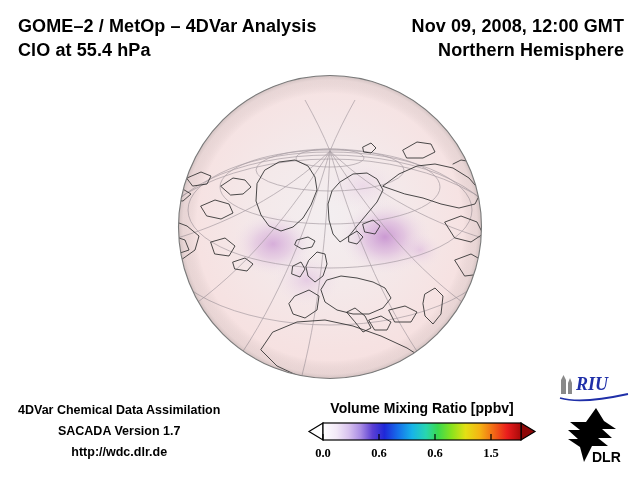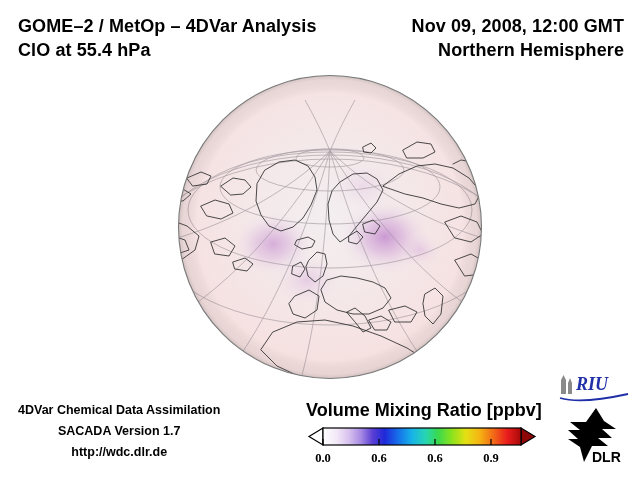--- a/index.html
+++ b/index.html
@@ -62,21 +62,21 @@
   }
 
   
   #colorbar-block {
     position: absolute;
     left: 306px;
     top: 400px;
     width: 232px;
   }
   #colorbar-title {
-    font-size: 18px;
+    font-size: 14px;
     font-weight: bold;
     text-align: center;
     white-space: nowrap;
     margin-bottom: 5px;
   }
   #colorbar-svg { display: block; }
   #colorbar-ticklabels {
     position: relative;
     height: 16px;
     margin-top: 1px;
@@ -295,21 +295,21 @@
       <line x1="73" y1="13" x2="73" y2="19"></line>
       <line x1="129" y1="13" x2="129" y2="19"></line>
       <line x1="185" y1="13" x2="185" y2="19"></line>
     </g>
   </svg>
 
   <div id="colorbar-ticklabels">
     <span class="cb-tick-label" style="left:17px">0.0</span>
     <span class="cb-tick-label" style="left:73px">0.6</span>
     <span class="cb-tick-label" style="left:129px">0.6</span>
-    <span class="cb-tick-label" style="left:185px">0.9</span>
+    <span class="cb-tick-label" style="left:185px">1.5</span>
   </div>
 </div>
 
 <svg id="riu-logo" viewBox="0 0 76 30" xmlns="http://www.w3.org/2000/svg">
 
   <g fill="#8a8a8a">
     <path d="M5,22 L5,8 L7.5,3 L10,8 L10,22 Z"></path>
     <path d="M12,22 L12,11 L14,6 L16,11 L16,22 Z"></path>
   </g>
   <text x="20" y="18" font-family="'Liberation Serif', serif" font-size="18" font-weight="bold" font-style="italic" fill="#1f2fa8">RIU</text>

